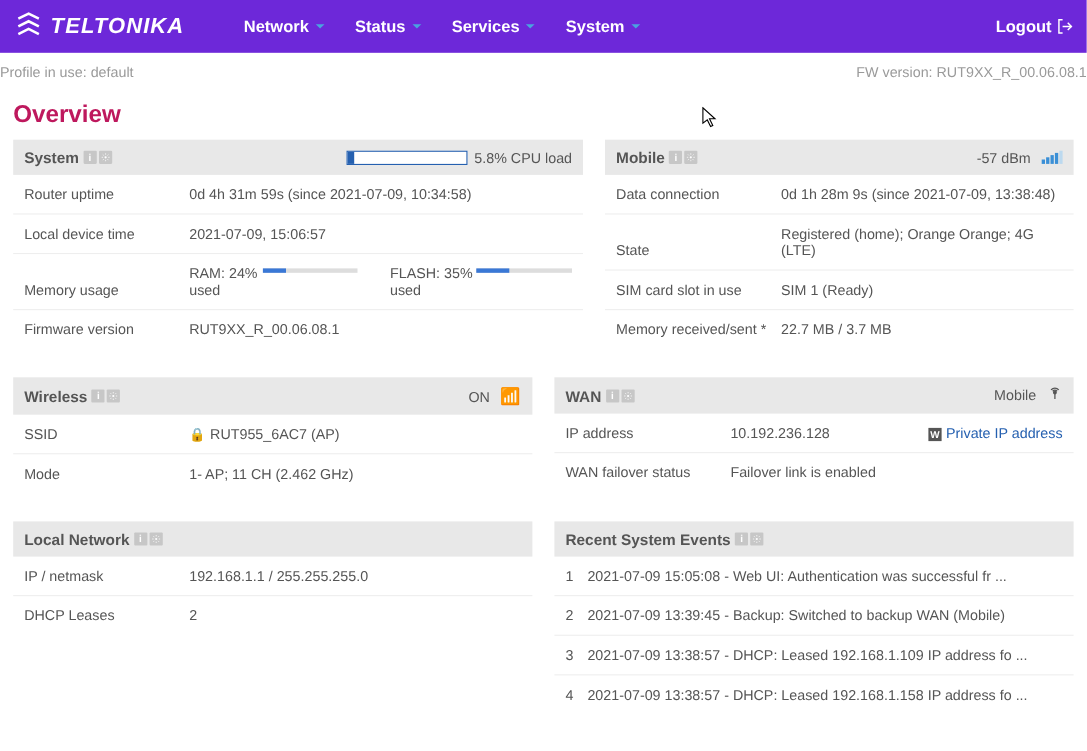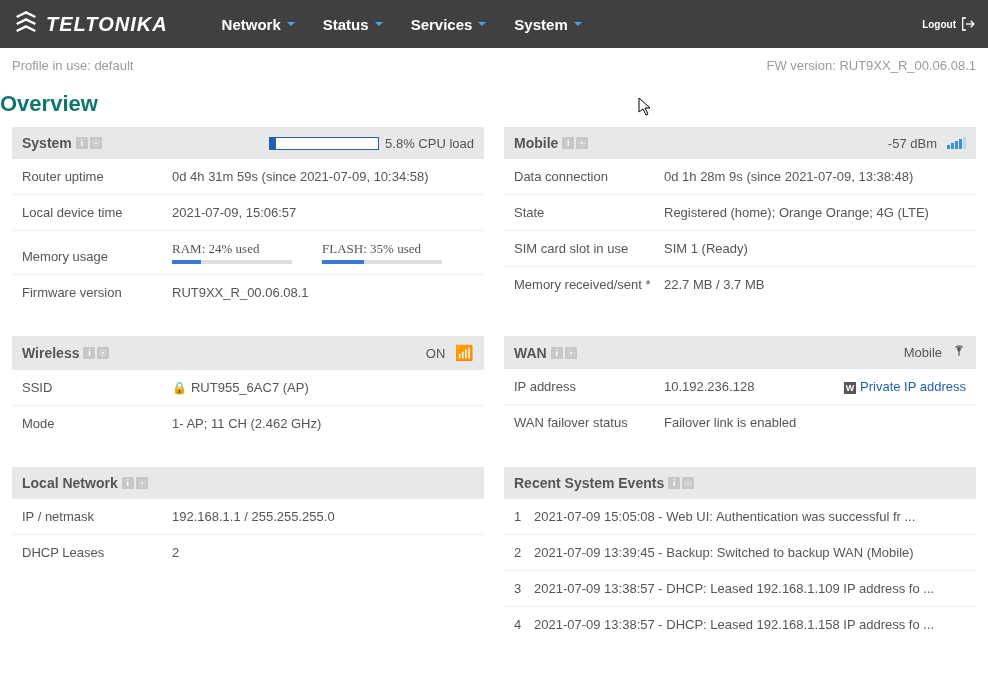--- a/index.html
+++ b/index.html
@@ -1,33 +1,33 @@
 <!DOCTYPE html>
 <html><head>
 <meta charset="utf-8">
 <style>
   * { box-sizing: border-box; margin: 0; padding: 0; }
   body { font-family: Arial, Helvetica, sans-serif; font-size: 13px; color: #555; background: #fff; width: 988px; }
   
   
-  .topbar { background: #404040; height: 48px; display: flex; align-items: center; padding: 0 12px; color: #fff; }
+  .topbar { background: #6d28d9; height: 48px; display: flex; align-items: center; padding: 0 12px; color: #fff; }
   .logo { display: flex; align-items: center; gap: 6px; font-weight: bold; font-size: 20px; font-style: italic; letter-spacing: 1px; margin-right: 40px; }
   .logo svg { width: 28px; height: 28px; }
   .nav { display: flex; gap: 0; }
   .nav-item { color: #fff; font-size: 15px; font-weight: bold; padding: 0 14px; height: 48px; display: flex; align-items: center; cursor: pointer; gap: 4px; }
   .caret { width: 0; height: 0; border-left: 4px solid transparent; border-right: 4px solid transparent; border-top: 4px solid #4aa3df; display: inline-block; margin-left: 2px; }
   .spacer { flex: 1; }
-  .logout { color: #fff; font-size: 10px; font-weight: bold; display: flex; align-items: center; gap: 4px; cursor: pointer; }
-  
-  
-  .subheader { display: flex; padding: 10px 12px 4px; color: #9a9a9a; font-size: 13px; }
+  .logout { color: #fff; font-size: 15px; font-weight: bold; display: flex; align-items: center; gap: 4px; cursor: pointer; }
+  
+  
+  .subheader { display: flex; padding: 10px 0 4px; color: #9a9a9a; font-size: 13px; }
   .subheader .right { margin-left: auto; }
   
   
-  .page-title { color: #0f766e; font-size: 22px; font-weight: bold; padding: 14px 0 10px; }
+  .page-title { color: #be185d; font-size: 22px; font-weight: bold; padding: 14px 12px 10px; }
   
   
   .content { padding: 0 12px 12px; display: flex; flex-direction: column; gap: 26px; }
   .row2 { display: grid; grid-template-columns: 1fr 1fr; gap: 20px; }
   .panel { border: 0; }
   .panel-header { background: #e8e8e8; padding: 8px 10px; display: flex; align-items: center; }
   .panel-title { font-weight: bold; color: #555; font-size: 14px; }
   .panel-header .right { margin-left: auto; display: flex; align-items: center; gap: 6px; color: #555; font-size: 13px; text-align: right; }
   .icons { display: inline-flex; gap: 2px; margin-left: 4px; }
   .info-icon { width: 12px; height: 12px; background: #c7c7c7; color: #fff; font-size: 9px; font-weight: bold; display: inline-flex; align-items: center; justify-content: center; border-radius: 1px; cursor: pointer; }
@@ -38,21 +38,21 @@
   .kv .k { width: 150px; color: #555; }
   .kv .v { flex: 1; color: #555; }
   
   .cpu-bar { width: 110px; height: 13px; border: 1px solid #2560b0; background: #fff; display: flex; }
   .cpu-bar .fill { background: #2560b0; height: 100%; }
   
   .small-bar { width: 120px; height: 4px; background: #ddd; display: block; margin-top: 3px; }
   .small-bar .fill { background: #3a78d6; height: 100%; display: block; }
   
   .mem-row { display: flex; gap: 30px; }
-  .mem-item { display: flex; flex-direction: column; font-family: Liberation Serif, serif; }
+  .mem-item { display: flex; flex-direction: row; }
   
   .signal-bars { display: inline-flex; align-items: flex-end; gap: 1px; height: 12px; margin-left: 4px; }
   .signal-bars span { width: 3px; background: #3a8fd6; display: inline-block; }
   .signal-bars span:nth-child(1){height:4px;}
   .signal-bars span:nth-child(2){height:6px;}
   .signal-bars span:nth-child(3){height:8px;}
   .signal-bars span:nth-child(4){height:10px;}
   .signal-bars span:nth-child(5){height:12px; background:#bcd9ef;}
   
   .wifi-icon { color:#3a8fd6; font-size:15px; margin-left:4px; }

